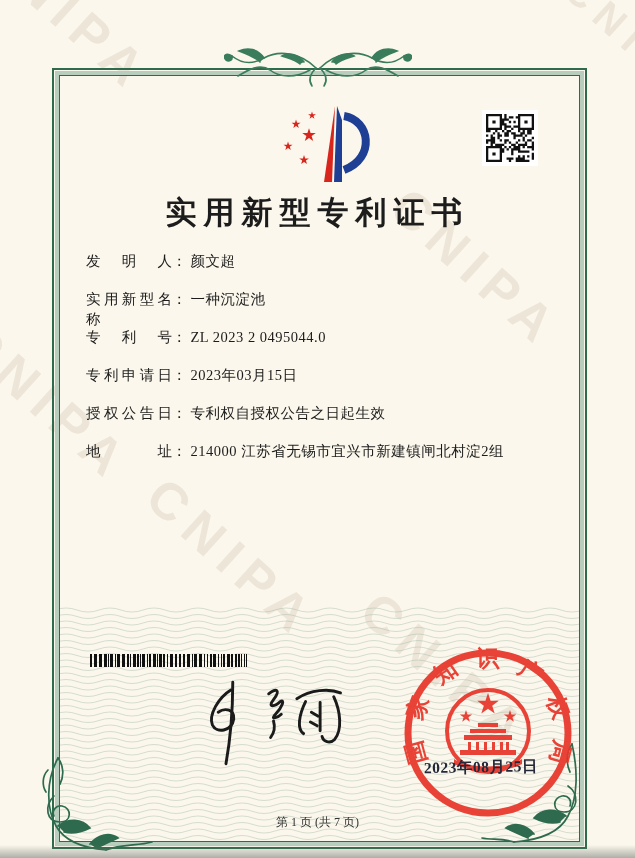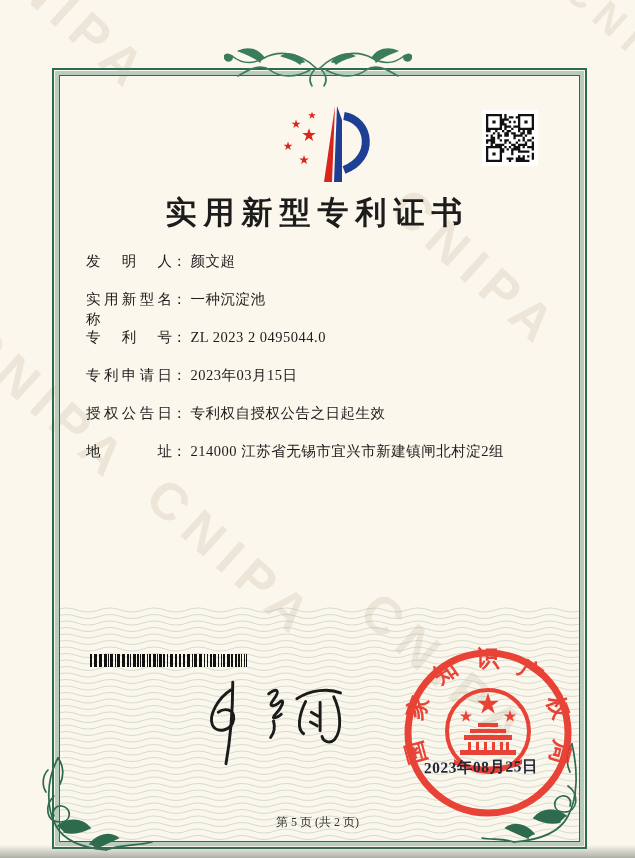--- a/index.html
+++ b/index.html
@@ -326,16 +326,16 @@
       <rect x="86" y="99" width="3" height="8"></rect>
         <rect x="94" y="99" width="3" height="8"></rect>
       <rect x="102" y="99" width="3" height="8"></rect>
         <rect x="108" y="99" width="3" height="8"></rect>
       <rect x="62" y="107" width="56" height="5"></rect>
       <path d="M56,116 C70,126 110,126 124,116 L124,121 C108,130 72,130 56,121 Z"></path>
     </g>
   </svg>
   <div class="seal-date">2023年08月25日</div>
 
-  <div class="footer">第 5 页 (共 2 页)</div>
+  <div class="footer">第 1 页 (共 7 页)</div>
 
   <div class="scan-shadow"></div>
 </div>
 
 </body></html>

